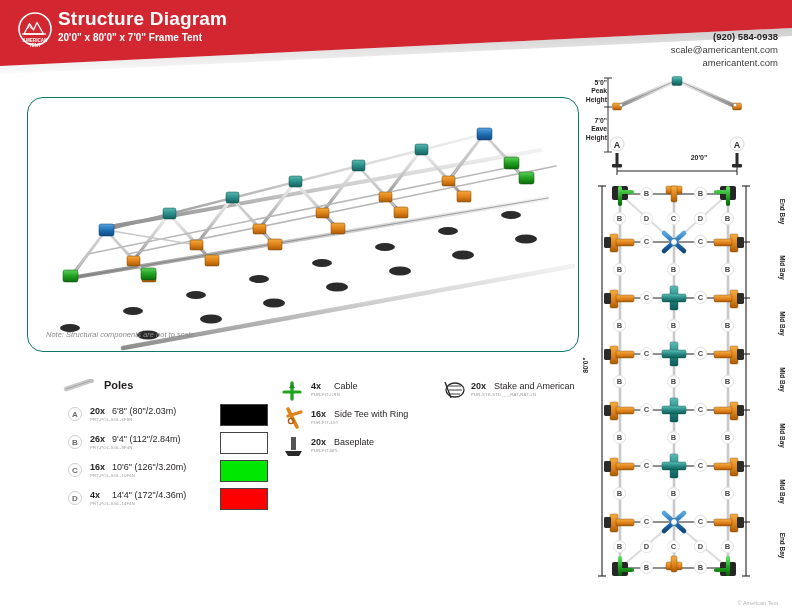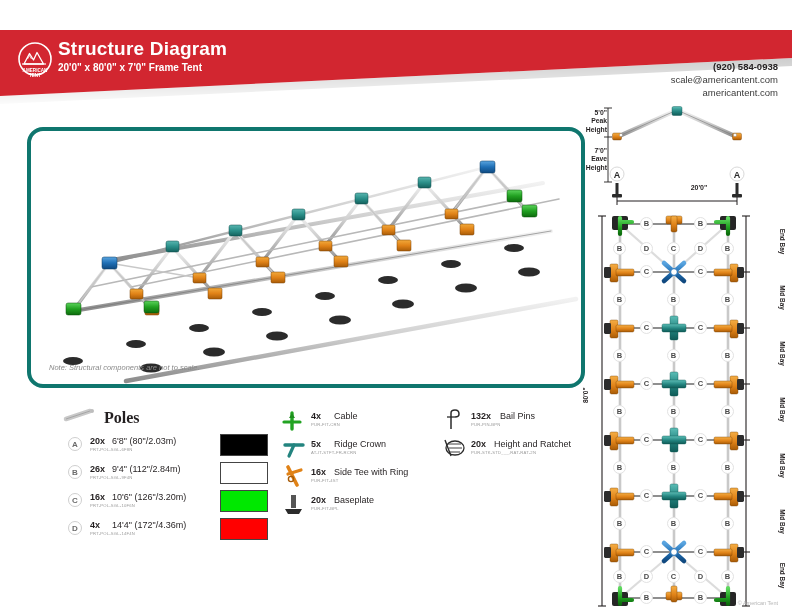--- a/index.html
+++ b/index.html
@@ -4,21 +4,21 @@
 <style>
   html,body{margin:0;padding:0;}
   body{
     width:792px;height:612px;
     background:#ffffff;
     font-family:"Liberation Sans","DejaVu Sans",sans-serif;
     color:#231f20;
     position:relative;
     overflow:hidden;
   }
-  .page{position:absolute;inset:0;margin-top:30px;}
+  .page{position:absolute;inset:0;}
 
   
   .header-band{
     position:absolute;left:0;top:0;width:792px;height:70px;
     background:#D22630;
     clip-path:polygon(0 0, 792px 0, 792px 28px, 0 66px);
     z-index:2;
   }
   .header-shadow{
     position:absolute;left:0;top:0;width:792px;height:78px;
@@ -39,21 +39,21 @@
   }
   .contact{
     position:absolute;right:14px;top:30px;text-align:right;z-index:3;
   }
   .contact .phone{font-size:9.5px;font-weight:bold;color:#231f20;line-height:13px;}
   .contact .email,.contact .web{font-size:9.5px;color:#3a3a3a;line-height:13px;}
 
   
   .iso-panel{
     position:absolute;left:27px;top:97px;width:550px;height:253px;
-    border:4px solid #0f766e;border-radius:16px;background:#fff;
+    border:1px solid #0f766e;border-radius:16px;background:#fff;
   }
   .iso-note{
     position:absolute;left:18px;bottom:12px;
     font-size:7.5px;font-style:italic;color:#8a8a8a;
   }
   .iso-svg{position:absolute;left:0;top:0;}
 
   
   .elev{
     position:absolute;left:565px;top:74px;width:225px;height:106px;
@@ -98,22 +98,22 @@
   }
 
   
   .legend{position:absolute;left:60px;top:378px;width:520px;height:170px;}
   .legend-col{position:absolute;top:0;}
   .col-poles{left:0;width:215px;}
   .col-fittings{left:222px;width:160px;}
   .col-access{left:382px;width:150px;}
 
   .col-head{
-    font-size:16px;font-weight:bold;color:#231f20;
-    margin-bottom:10px;position:relative;height:16px;font-family:Liberation Serif, serif;
+    font-size:11px;font-weight:bold;color:#231f20;
+    margin-bottom:10px;position:relative;height:16px;
   }
   .col-head .txt{position:absolute;left:44px;top:1px;}
   .col-head.center .txt{left:0;width:100%;text-align:center;}
   .head-icon{position:absolute;left:3px;top:0px;}
 
   .row{position:relative;height:28px;}
   .badge{
     position:absolute;left:8px;top:3px;width:14px;height:14px;border-radius:50%;
     border:1px solid #cfcfcf;color:#6b6b6b;font-size:8px;font-weight:bold;
     display:flex;align-items:center;justify-content:center;box-sizing:border-box;
@@ -721,31 +721,20 @@
             <line x1="2" y1="13" x2="18" y2="13" stroke="#22a322" stroke-width="3.2" stroke-linecap="round"></line>
             <path d="M10 4 L7 9 L13 9 Z" fill="#1d8f1d"></path>
           </svg>
         </span>
         <span class="fit-qty">4x</span>
         <span class="fit-desc">Cable</span>
         <span class="fit-sku">PUR-FIT-CRN</span>
       </div>
 
 
-      <div class="fit-row">
-        <span class="fit-ico">
-          <svg width="26" height="22" viewBox="0 0 26 22">
-            <line x1="3" y1="8" x2="21" y2="8" stroke="#23847f" stroke-width="3.4" stroke-linecap="round"></line>
-            <line x1="12" y1="8" x2="7" y2="19" stroke="#23847f" stroke-width="3.2" stroke-linecap="round"></line>
-          </svg>
-        </span>
-        <span class="fit-qty">5x</span>
-        <span class="fit-desc">Ridge Crown</span>
-        <span class="fit-sku">AT-IT-STFT-FR-RCRN</span>
-      </div>
 
       <div class="fit-row">
         <span class="fit-ico">
           <svg width="26" height="22" viewBox="0 0 26 22">
             <line x1="6" y1="2" x2="15" y2="20" stroke="#e08217" stroke-width="3.6" stroke-linecap="round"></line>
             <line x1="6" y1="9" x2="19" y2="5" stroke="#e08217" stroke-width="3.2" stroke-linecap="round"></line>
             <circle cx="9" cy="14" r="2.6" fill="none" stroke="#a75b07" stroke-width="1.4"></circle>
           </svg>
         </span>
         <span class="fit-qty">16x</span>
@@ -761,42 +750,31 @@
           </svg>
         </span>
         <span class="fit-qty">20x</span>
         <span class="fit-desc">Baseplate</span>
         <span class="fit-sku">PUR-FIT-BPL</span>
       </div>
     </div>
 
     <div class="legend-col col-access">
 
-      <div class="fit-row">
-        <span class="fit-ico">
-          <svg width="26" height="22" viewBox="0 0 26 22">
-            <path d="M9 20 L9 4 Q9 1 13 1 Q17 1 17 5 Q17 8 13 8" fill="none" stroke="#2b2b2b" stroke-width="1.5"></path>
-            <line x1="5" y1="8" x2="13" y2="8" stroke="#2b2b2b" stroke-width="1.3"></line>
-          </svg>
-        </span>
-        <span class="fit-qty">132x</span>
-        <span class="fit-desc acc-desc" style="left:58px;">Bail Pins</span>
-        <span class="fit-sku">PUR-PIN-BPN</span>
-      </div>
 
       <div class="fit-row">
         <span class="fit-ico">
           <svg width="26" height="22" viewBox="0 0 26 22">
             <ellipse cx="13" cy="11" rx="9" ry="7" fill="none" stroke="#2b2b2b" stroke-width="1.3"></ellipse>
             <path d="M6 7 L19 7 M7 11 L20 11 M8 15 L18 15" stroke="#2b2b2b" stroke-width="0.9"></path>
             <line x1="3" y1="3" x2="9" y2="19" stroke="#2b2b2b" stroke-width="1.4"></line>
           </svg>
         </span>
         <span class="fit-qty">20x</span>
-        <span class="fit-desc acc-desc" style="left:52px;">Height and Ratchet</span>
+        <span class="fit-desc acc-desc" style="left:52px;">Stake and American</span>
         <span class="fit-sku">PUR-STK-STD___,RAT-RAT-2N</span>
       </div>
 
     </div>
   </div>
 
   <div class="footer">© American Tent</div>
 </div>
 
 </body></html>

